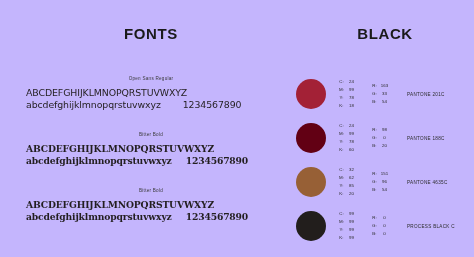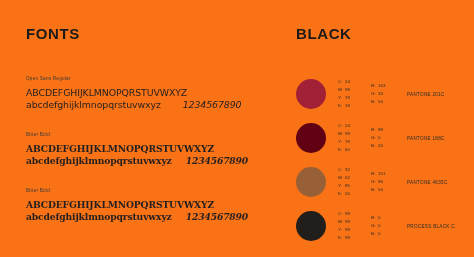--- a/index.html
+++ b/index.html
@@ -11,21 +11,22 @@
     width: 474px;
     height: 257px;
     overflow: hidden;
     font-family: "Liberation Sans", sans-serif;
     color: #231f20;
     position: relative;
   }
   .page {
     position: absolute;
     inset: 0;
-    background: #f97316;
+    background: #c4b5fd;
+    text-align: center;
   }
 
   
   .fonts-col {
     position: absolute;
     left: 26px;
     top: 26px;
     width: 250px;
   }
   .section-title {
@@ -58,21 +59,20 @@
     white-space: nowrap;
   }
   .specimen-upper {
     line-height: 1.32;
   }
   .specimen-lower {
     line-height: 1.32;
   }
   .numerals {
     margin-left: 22px;
-    font-style: italic;
   }
 
   
   .sans .specimen-upper,
   .sans .specimen-lower,
   .sans .numerals {
     font-family: "DejaVu Sans", "Liberation Sans", sans-serif;
     font-weight: normal;
     font-size: 9.4px;
     letter-spacing: -0.1px;

